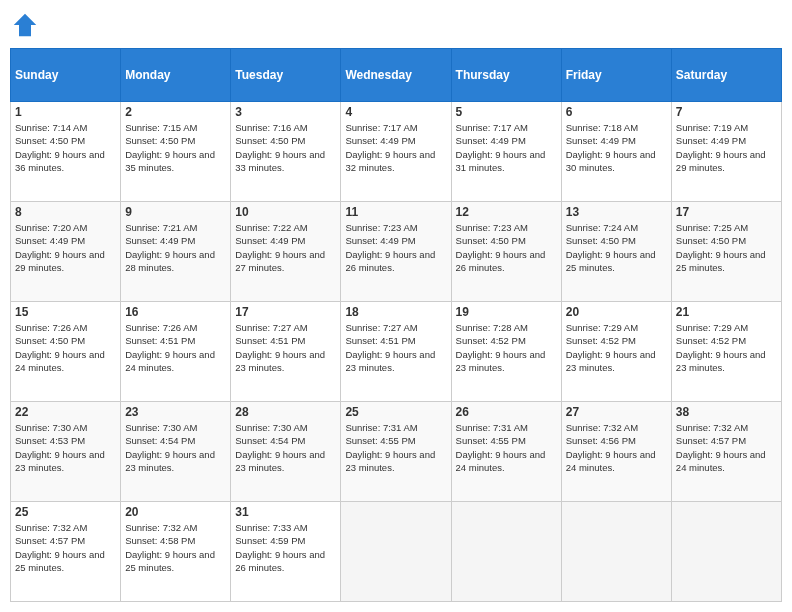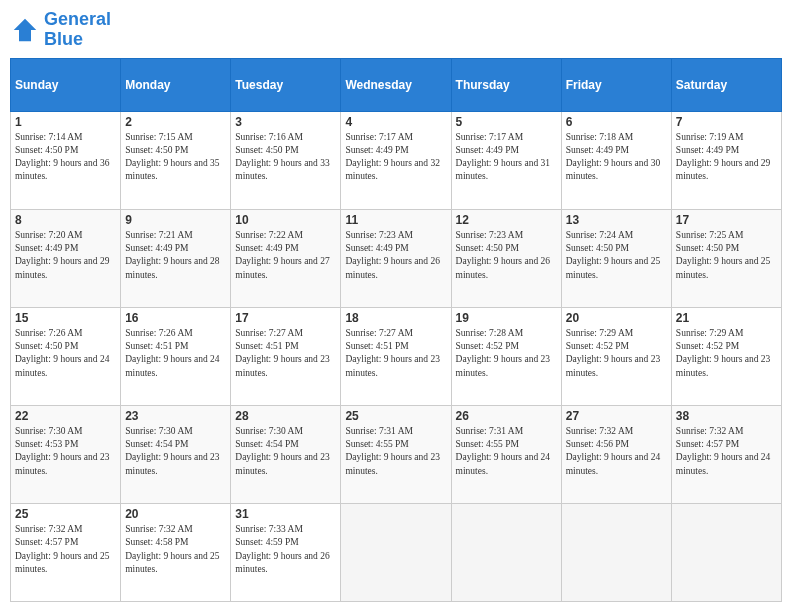--- a/index.html
+++ b/index.html
@@ -91,36 +91,31 @@
       font-size: 12px;
       font-weight: bold;
       color: #333;
       display: block;
       margin-bottom: 2px;
     }
     .day-info {
       font-size: 9.5px;
       color: #333;
       line-height: 1.4;
-      font-family: Liberation Serif, serif;
     }
   </style>
 </head>
 <body>
 
 <div class="page">
   <div class="header">
     <div class="logo">
       <svg class="logo-icon" viewBox="0 0 40 40">
         <polygon points="20,5 35,20 28,20 28,35 12,35 12,20 5,20" fill="#2a7fd4"></polygon>
       </svg>
-      <div class="logo-text">
-        <div><span>General</span></div>
-        <div style="color:#2a7fd4;">Blue</div>
-      </div>
     </div>
     <div class="title-area">
       <div class="month-title"></div>
       <div class="location"></div>
     </div>
   </div>
 
   <div class="calendar">
     <table>
       <thead>

